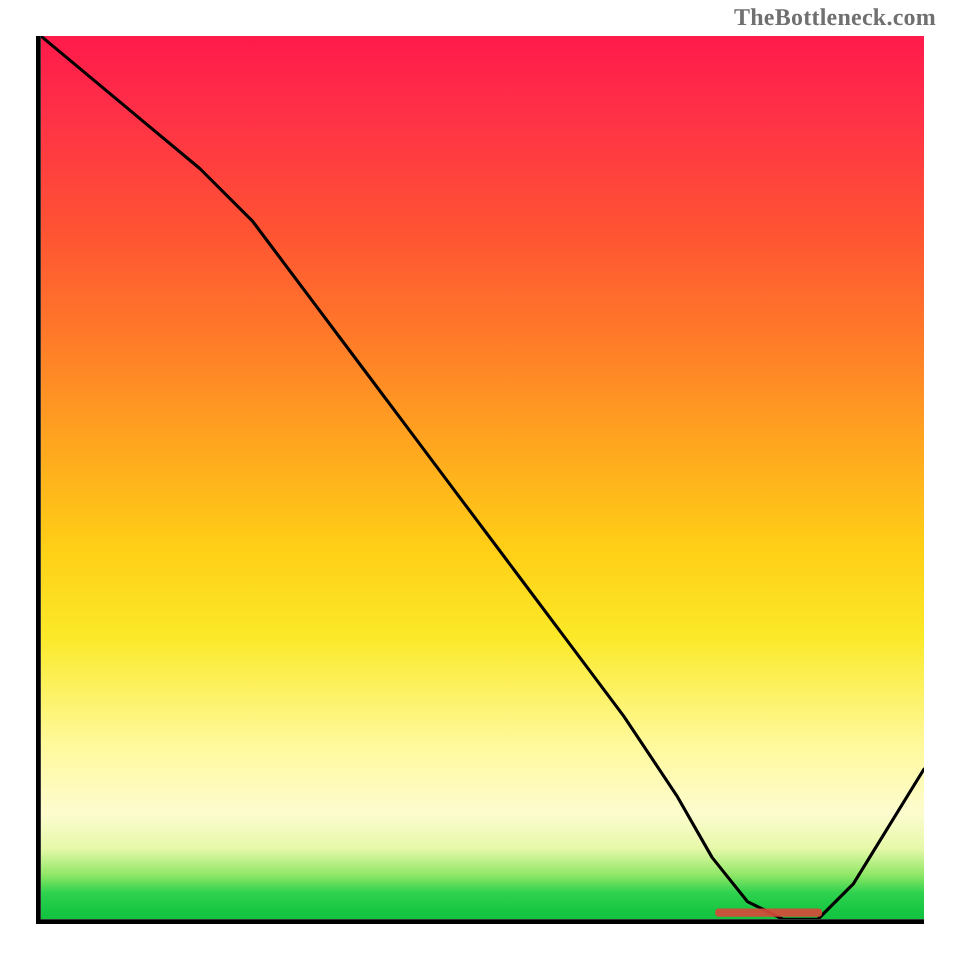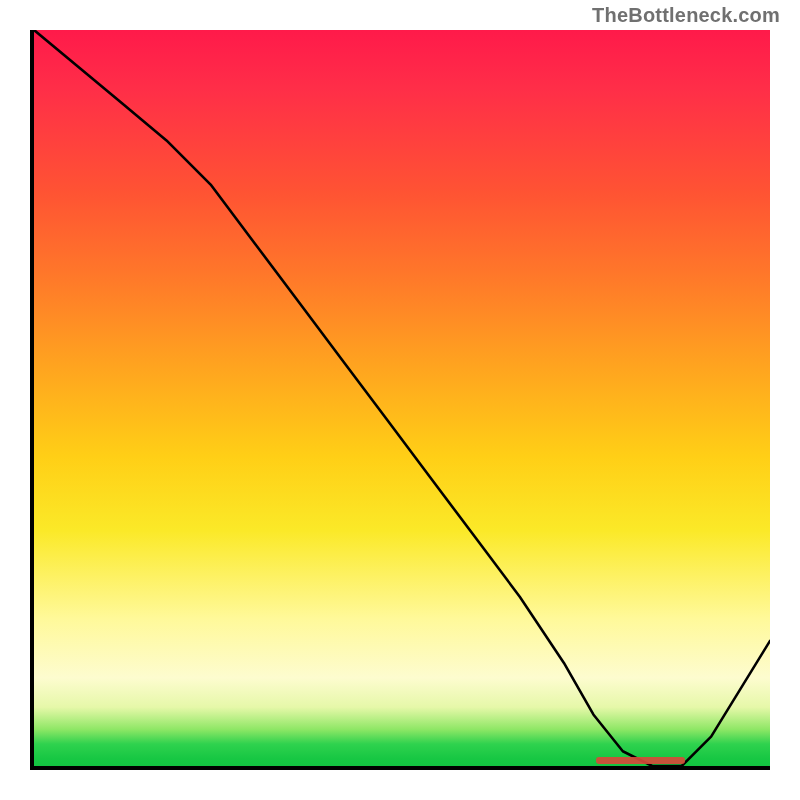--- a/index.html
+++ b/index.html
@@ -13,20 +13,21 @@
   }
   .watermark {
     position: absolute;
     top: 4px;
     right: 20px;
     font-size: 20px;
     font-weight: bold;
     color: #707070;
     z-index: 10;
     letter-spacing: 0.2px;
+    font-family: Liberation Serif, serif;
   }
   .plot-area {
     position: absolute;
     left: 30px;
     top: 30px;
     width: 740px;
     height: 740px;
     border-left: 4px solid #000;
     border-bottom: 4px solid #000;
     box-sizing: border-box;

